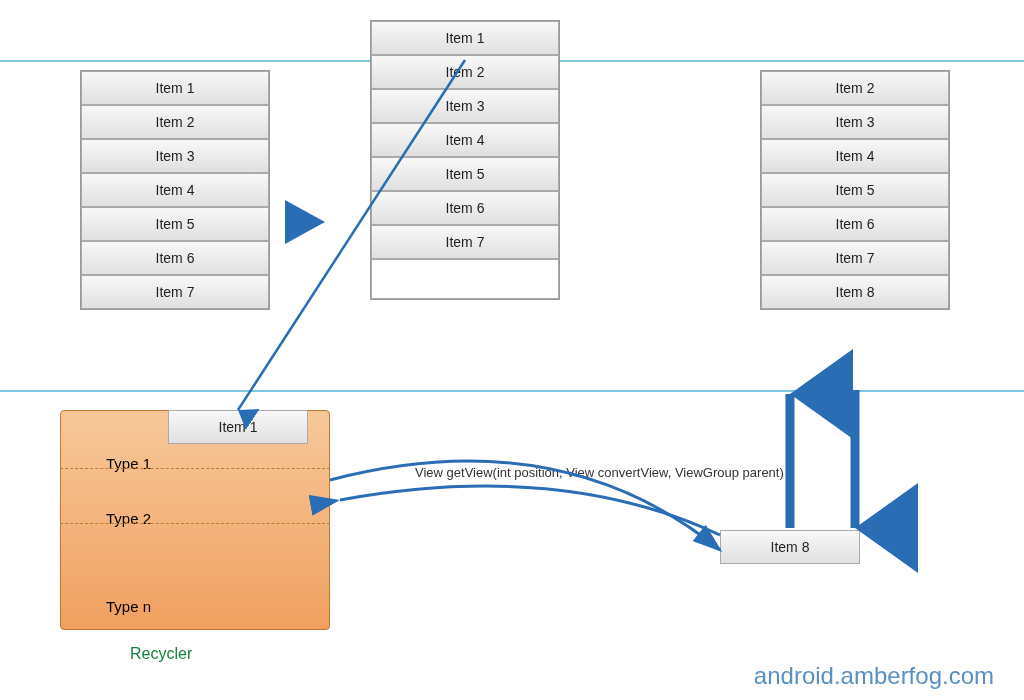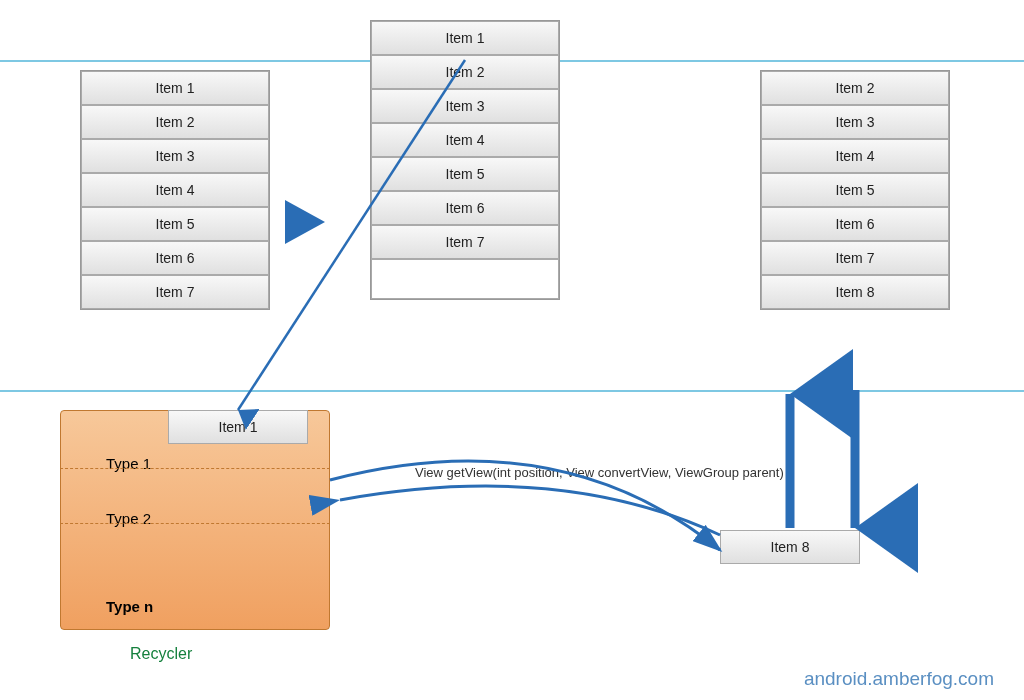--- a/index.html
+++ b/index.html
@@ -102,21 +102,21 @@
     .recycler-type {
       position: absolute;
       font-size: 15px;
       color: #000000;
       left: 10px;
       margin-left: 36px;
     }
 
     #type1-label { top: 455px; left: 70px; }
     #type2-label { top: 510px; left: 70px; text-align: center; }
-    #typen-label { top: 598px; left: 70px; font-weight: bold; }
+    #typen-label { top: 598px; left: 70px; }
 
     .recycler-label {
       position: absolute;
       top: 645px;
       left: 130px;
       font-size: 16px;
       color: #15803d;
     }
 
     
@@ -155,21 +155,21 @@
       font-size: 13px;
       color: #333;
       white-space: nowrap;
     }
 
     
     #website-text {
       position: absolute;
       bottom: 10px;
       right: 30px;
-      font-size: 19px;
+      font-size: 24px;
       color: #5a8fc2;
       font-weight: 300;
       margin-top: 48px;
     }
 
     
     #arrows-svg {
       position: absolute;
       top: 0;
       left: 0;

